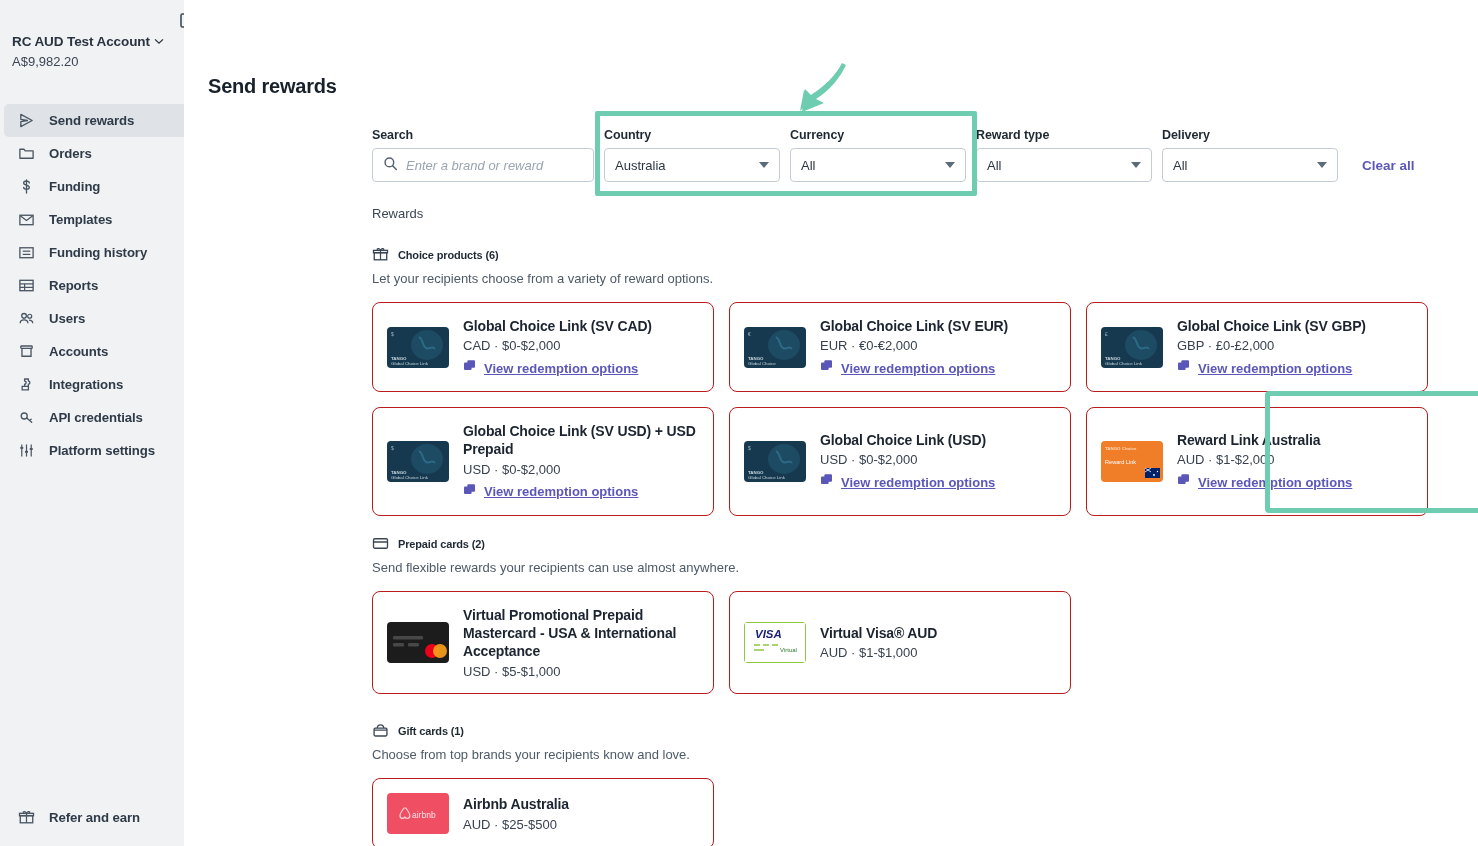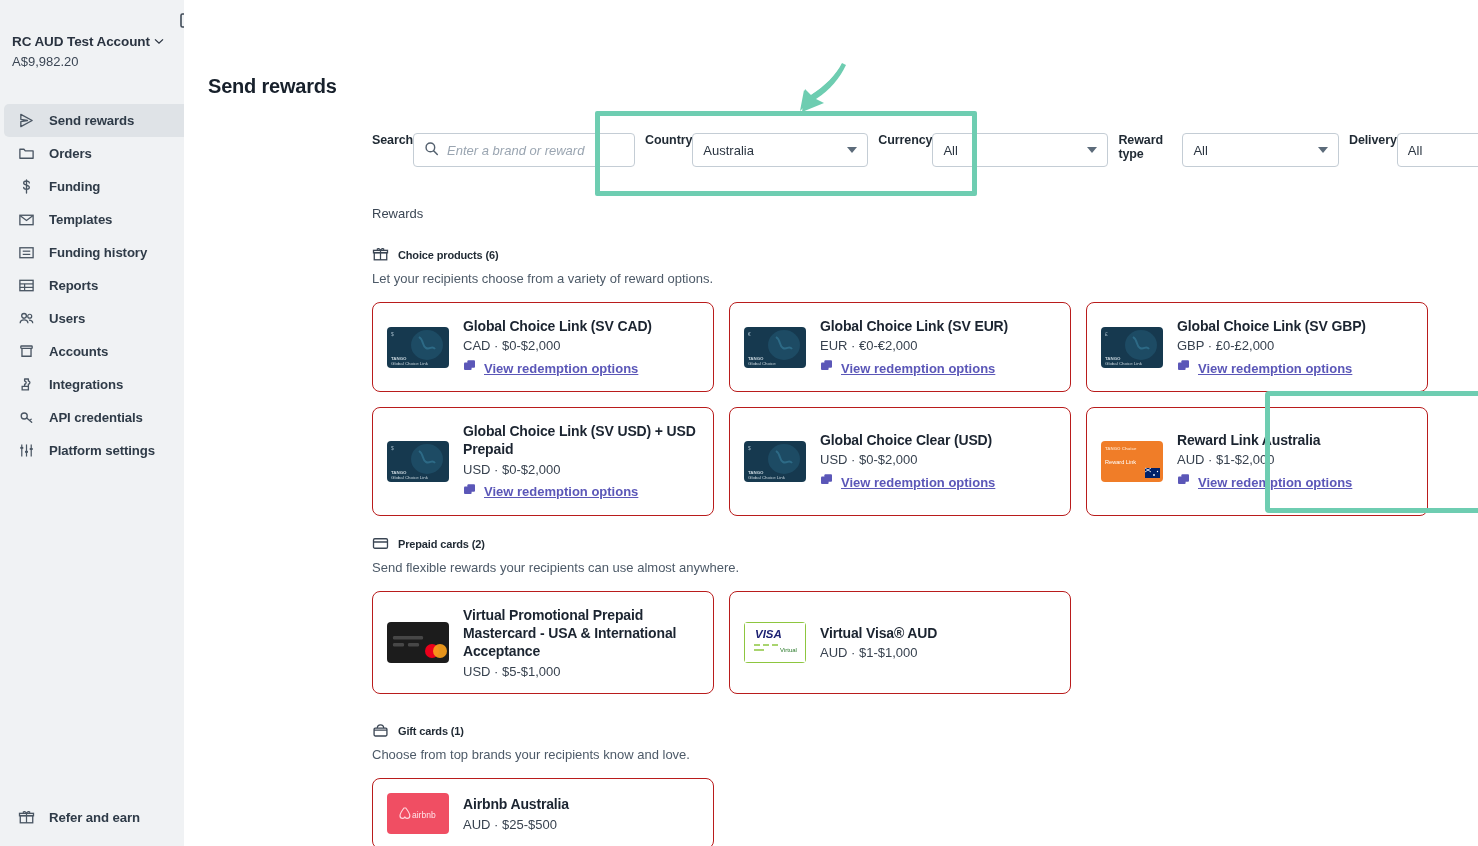--- a/index.html
+++ b/index.html
@@ -69,21 +69,21 @@
     position: absolute; left: 24px; top: 75px;
     font-size: 20px; font-weight: bold; color: #17202b;
     letter-spacing: -0.2px;
   }
 
   
   #filters {
     position: absolute; left: 188px; top: 128px;
     display: flex; align-items: flex-end; gap: 10px;
   }
-  .filter-group { display: flex; flex-direction: row; }
+  .filter-group { display: flex; flex-direction: column; }
   .filter-label {
     font-size: 12.5px; font-weight: bold; color: #1f2933;
     margin-bottom: 6px; letter-spacing: -0.1px;
   }
   .filter-control {
     height: 34px;
     border: 1px solid #c4cdd5;
     border-radius: 4px;
     background: #fff;
     display: flex; align-items: center;
@@ -550,21 +550,21 @@
             <svg width="62" height="41" viewBox="0 0 62 41">
               <ellipse cx="40" cy="18" rx="16" ry="15" fill="#1d4b64"></ellipse>
               <path d="M32 10c5 3 3 9 7 11s6-3 9 1" stroke="#2d6a86" stroke-width="2" fill="none"></path>
               <text x="4" y="9" fill="#9fb6c4" font-size="5" font-family="Liberation Sans, sans-serif">$</text>
               <text x="4" y="33" fill="#c9d6de" font-size="4.4" font-weight="bold" font-family="Liberation Sans, sans-serif">TANGO</text>
               <text x="4" y="38" fill="#c9d6de" font-size="4.4" font-family="Liberation Sans, sans-serif">Global Choice Link</text>
             </svg>
           </div>
         </div>
         <div class="card-body">
-          <div class="card-title">Global Choice Clear (USD)</div>
+          <div class="card-title">Global Choice Link (USD)</div>
           <div class="card-meta">USD · $0-$2,000</div>
           <div class="redeem">
             <span>
               <svg width="14" height="14" viewBox="0 0 14 14" fill="none">
                 <rect x="1" y="3.4" width="7.6" height="7.6" rx="1" fill="#5b57b8"></rect>
                 <rect x="4.4" y="1.2" width="7.6" height="7.6" rx="1" fill="#5b57b8"></rect>
               </svg>
             </span>
             <span class="redeem-text">View redemption options</span>
           </div>

